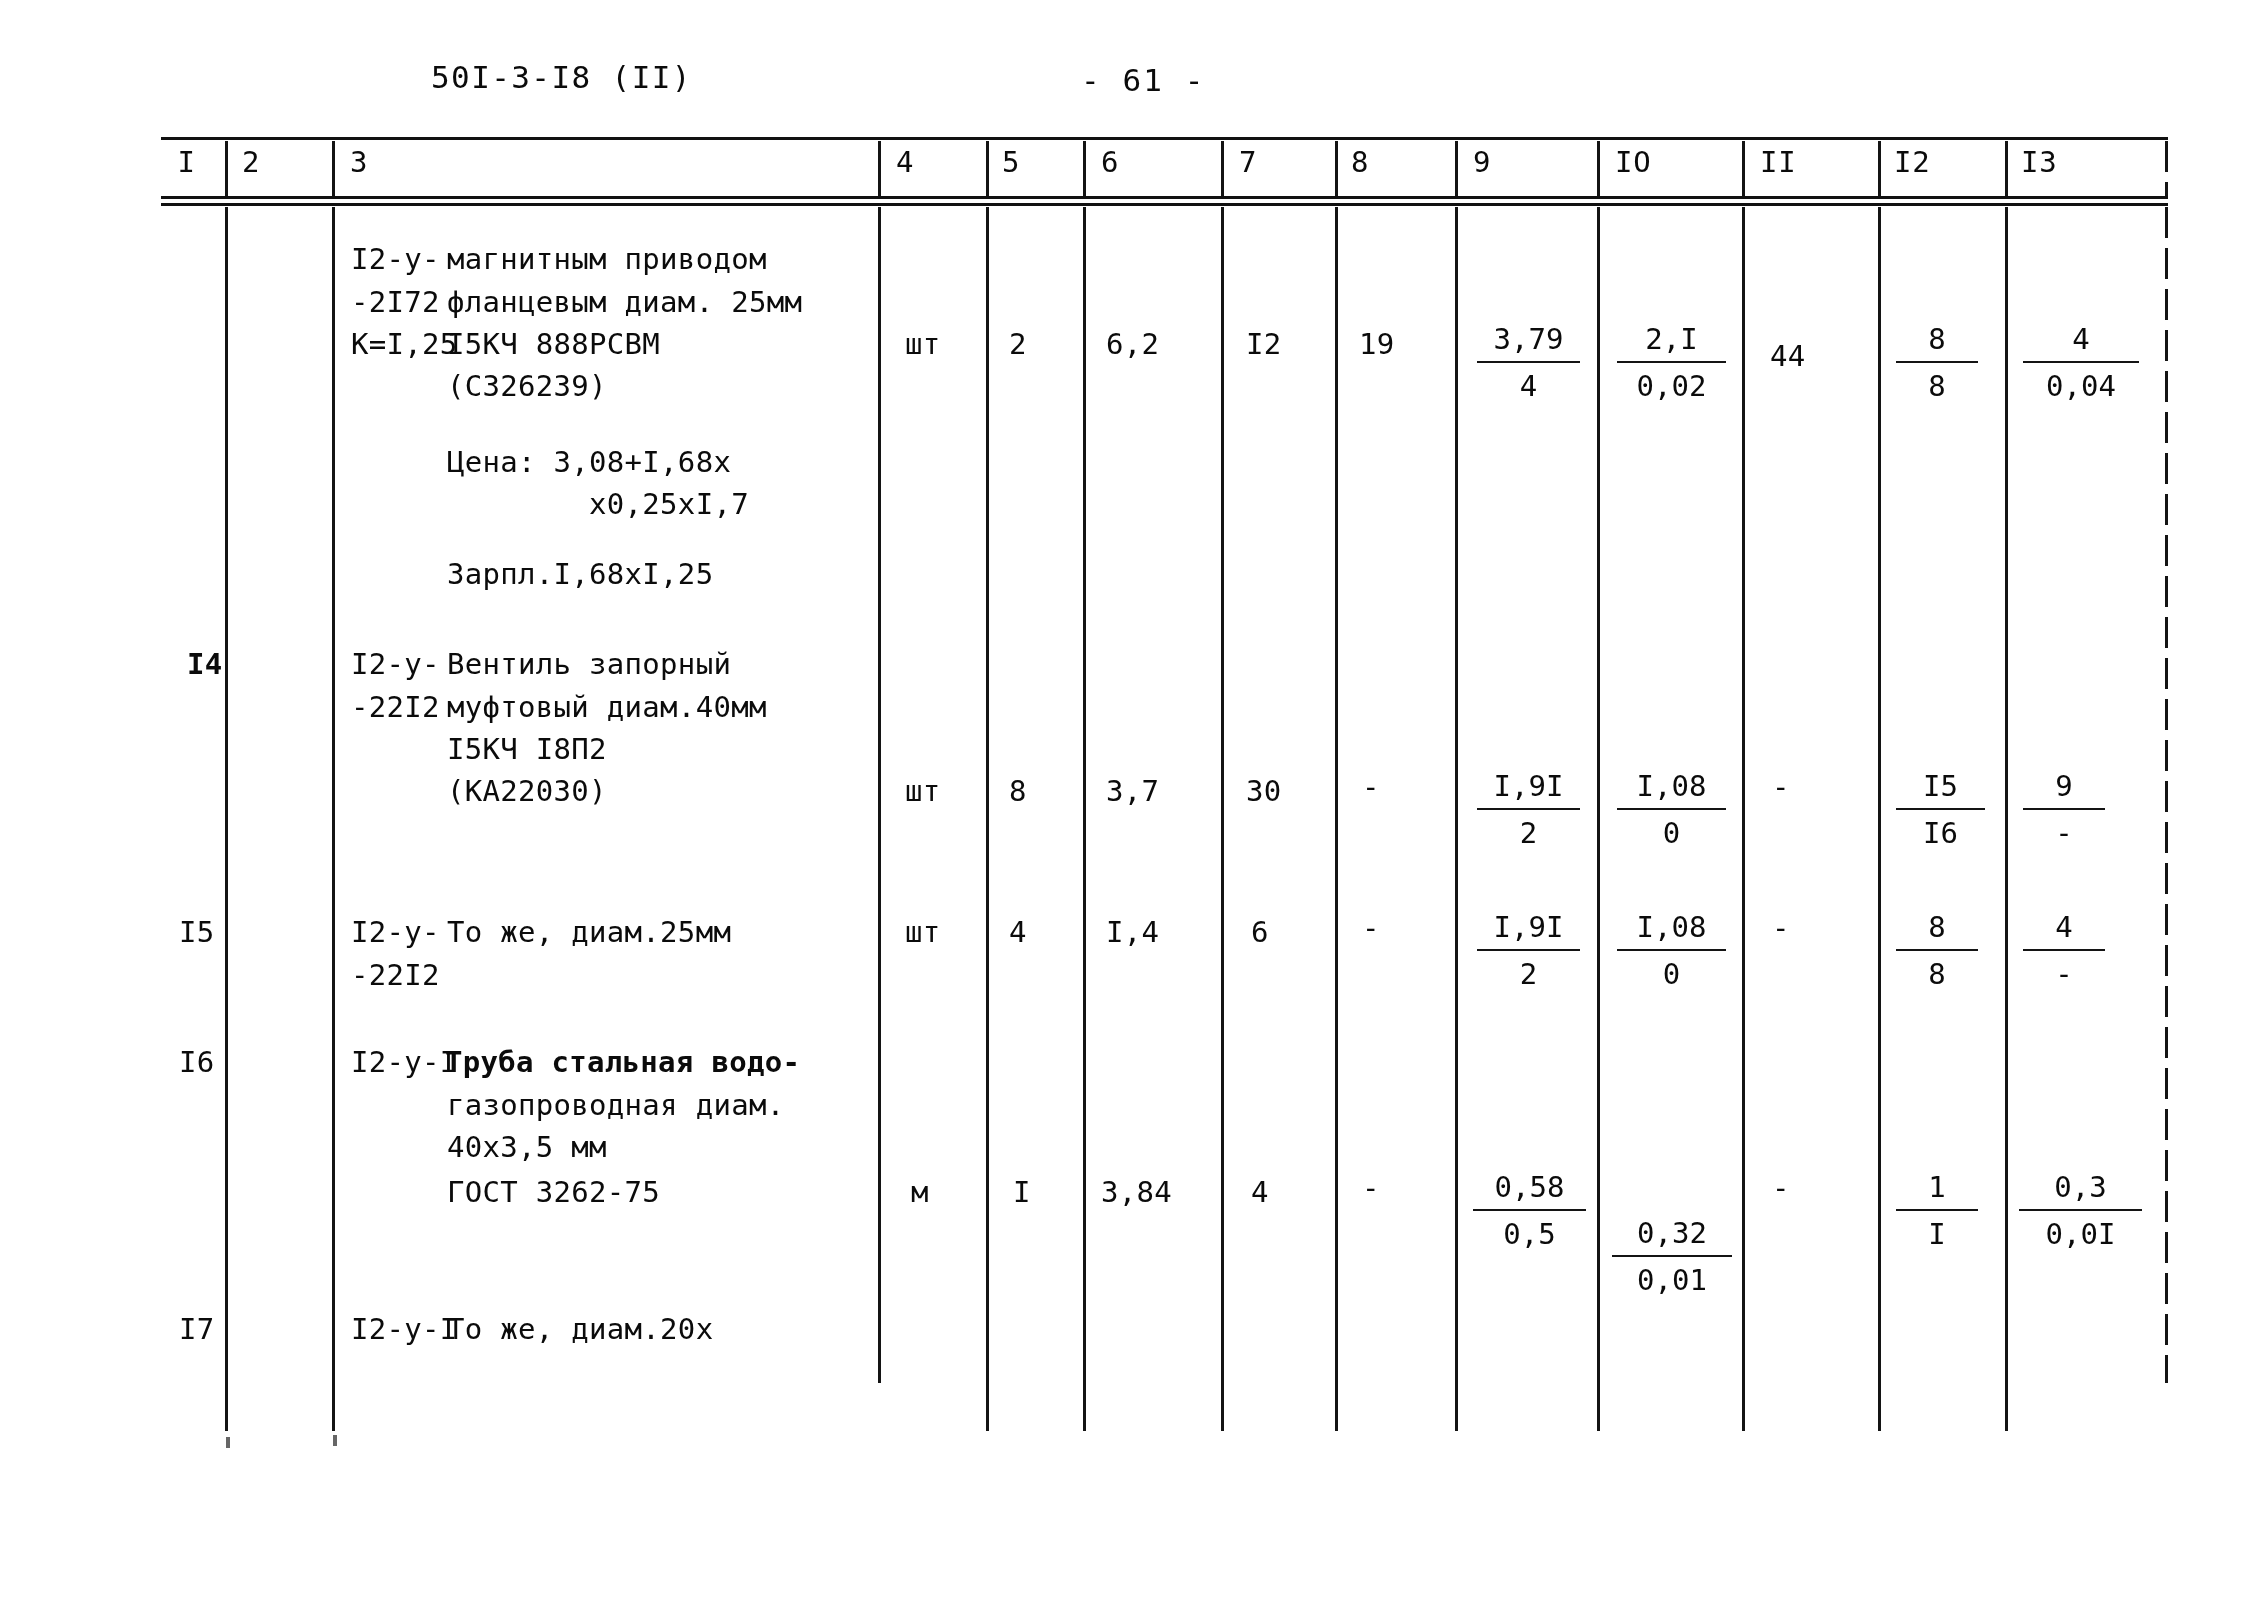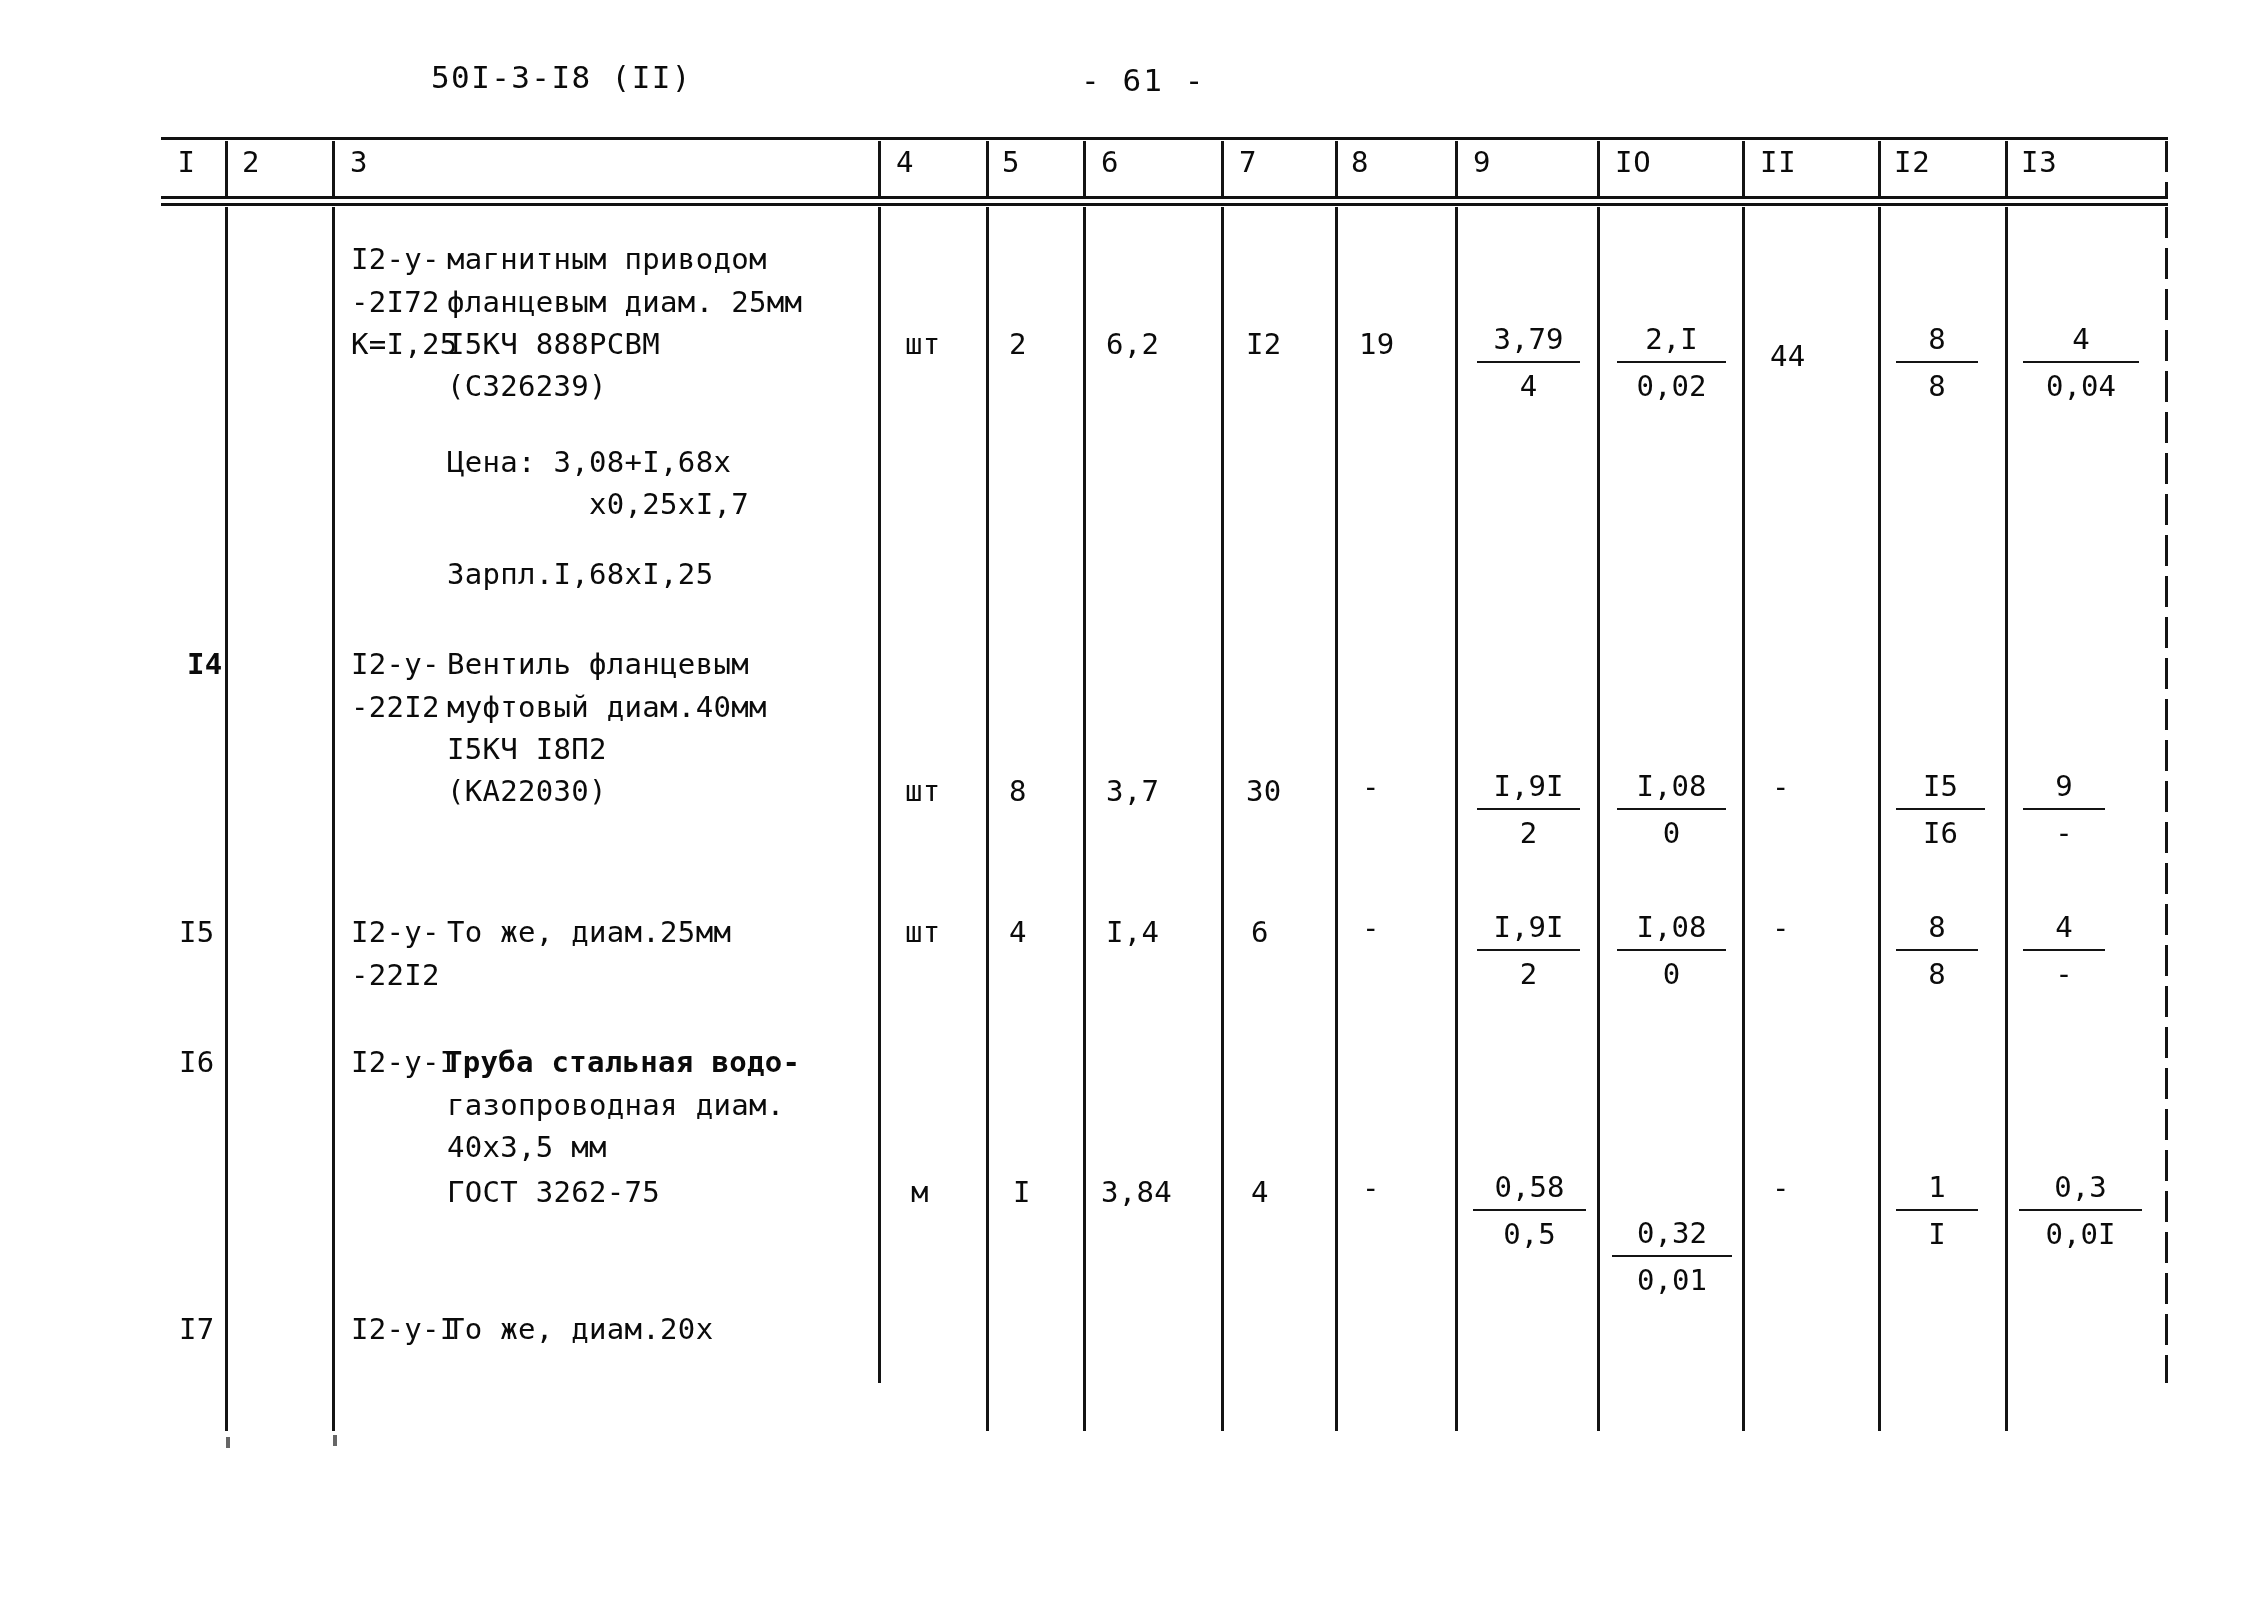--- a/index.html
+++ b/index.html
@@ -246,21 +246,21 @@
   </div>
   <div class="frac" style="left:1862px; top:182px; width:116px;">
     <span class="num">4</span>
     <span class="den">0,04</span>
   </div>
 
   <div class="cell" style="left:26px;  top:506px;font-weight:bold;">I4</div>
   <div class="cell" style="left:190px; top:506px;">I2-y-</div>
   <div class="cell" style="left:190px; top:549px;">-22I2</div>
 
-  <div class="cell" style="left:286px; top:506px;">Вентиль фланцевым</div>
+  <div class="cell" style="left:286px; top:506px;">Вентиль запорный</div>
   <div class="cell" style="left:286px; top:549px;">муфтовый диам.40мм</div>
   <div class="cell" style="left:286px; top:591px;">I5КЧ I8П2</div>
   <div class="cell" style="left:286px; top:633px;">(КА22030)</div>
 
   <div class="cell" style="left:744px; top:633px;">шт</div>
   <div class="cell" style="left:848px; top:633px;">8</div>
   <div class="cell" style="left:945px; top:633px;">3,7</div>
   <div class="cell" style="left:1085px; top:633px;">30</div>
   <div class="cell" style="left:1201px; top:629px;">-</div>
 

